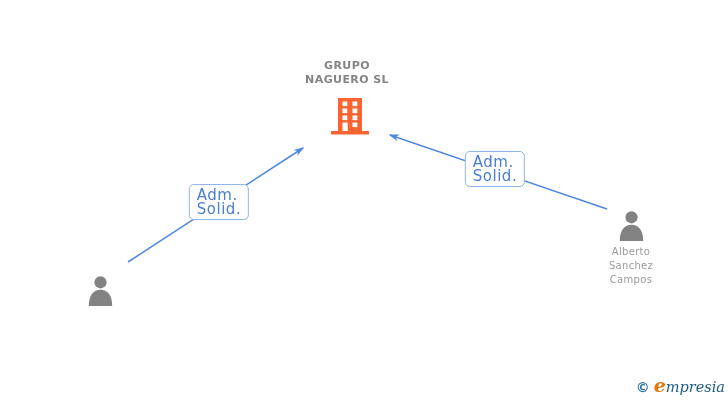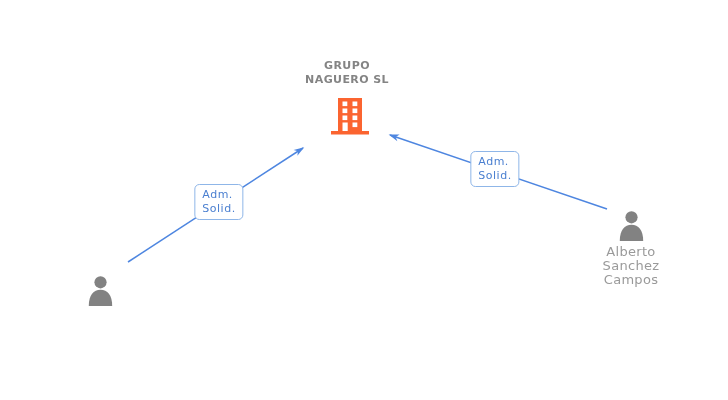--- a/index.html
+++ b/index.html
@@ -24,32 +24,32 @@
   .arrowhead-shape { fill: var(--edge, #4e86e0); }
   
   .edge-label {
     position: absolute;
     z-index: 2;
     transform: translate(-50%, -50%);
     background: #ffffff;
     border: 1.5px solid var(--edge-label-border, #8fb6e8);
     border-radius: 5px;
     padding: 3px 7px;
-    font-size: 11px;
+    font-size: 15px;
     letter-spacing: 0.5px;
     line-height: 14px;
     color: var(--edge-label-text, #4a7fd0);
     text-align: left;
     white-space: pre-line;
   }
   
   .node { position: absolute; z-index: 3; text-align: center; }
   .node-label {
     white-space: pre-line;
-    font-size: 13px;
+    font-size: 10px;
     line-height: 14px;
     color: var(--node-label-text, #9a9a9a);
     letter-spacing: 0.3px;
   }
   .company-title {
     position: absolute;
     z-index: 3;
     white-space: pre-line;
     text-align: center;
     font-size: 11px;
@@ -142,14 +142,17 @@
       <svg width="29" height="30" viewBox="0 0 29 30">
         <circle class="person-fill" cx="14.5" cy="6.3" r="6.1"></circle>
         <path class="person-fill" d="M14.5,13.8 C7.6,13.8 2.8,19 2.8,30 L26.2,30 C26.2,19 21.4,13.8 14.5,13.8 Z"></path>
       </svg>
     </span>
     <div class="node-label">Alberto
 Sanchez
 Campos</div>
   </div>
 
+  <div class="brand">
+    <span class="copy">©</span><span class="brand-e">e</span><span class="brand-rest">mpresia</span>
+  </div>
 
 </div>
 
 </body></html>

